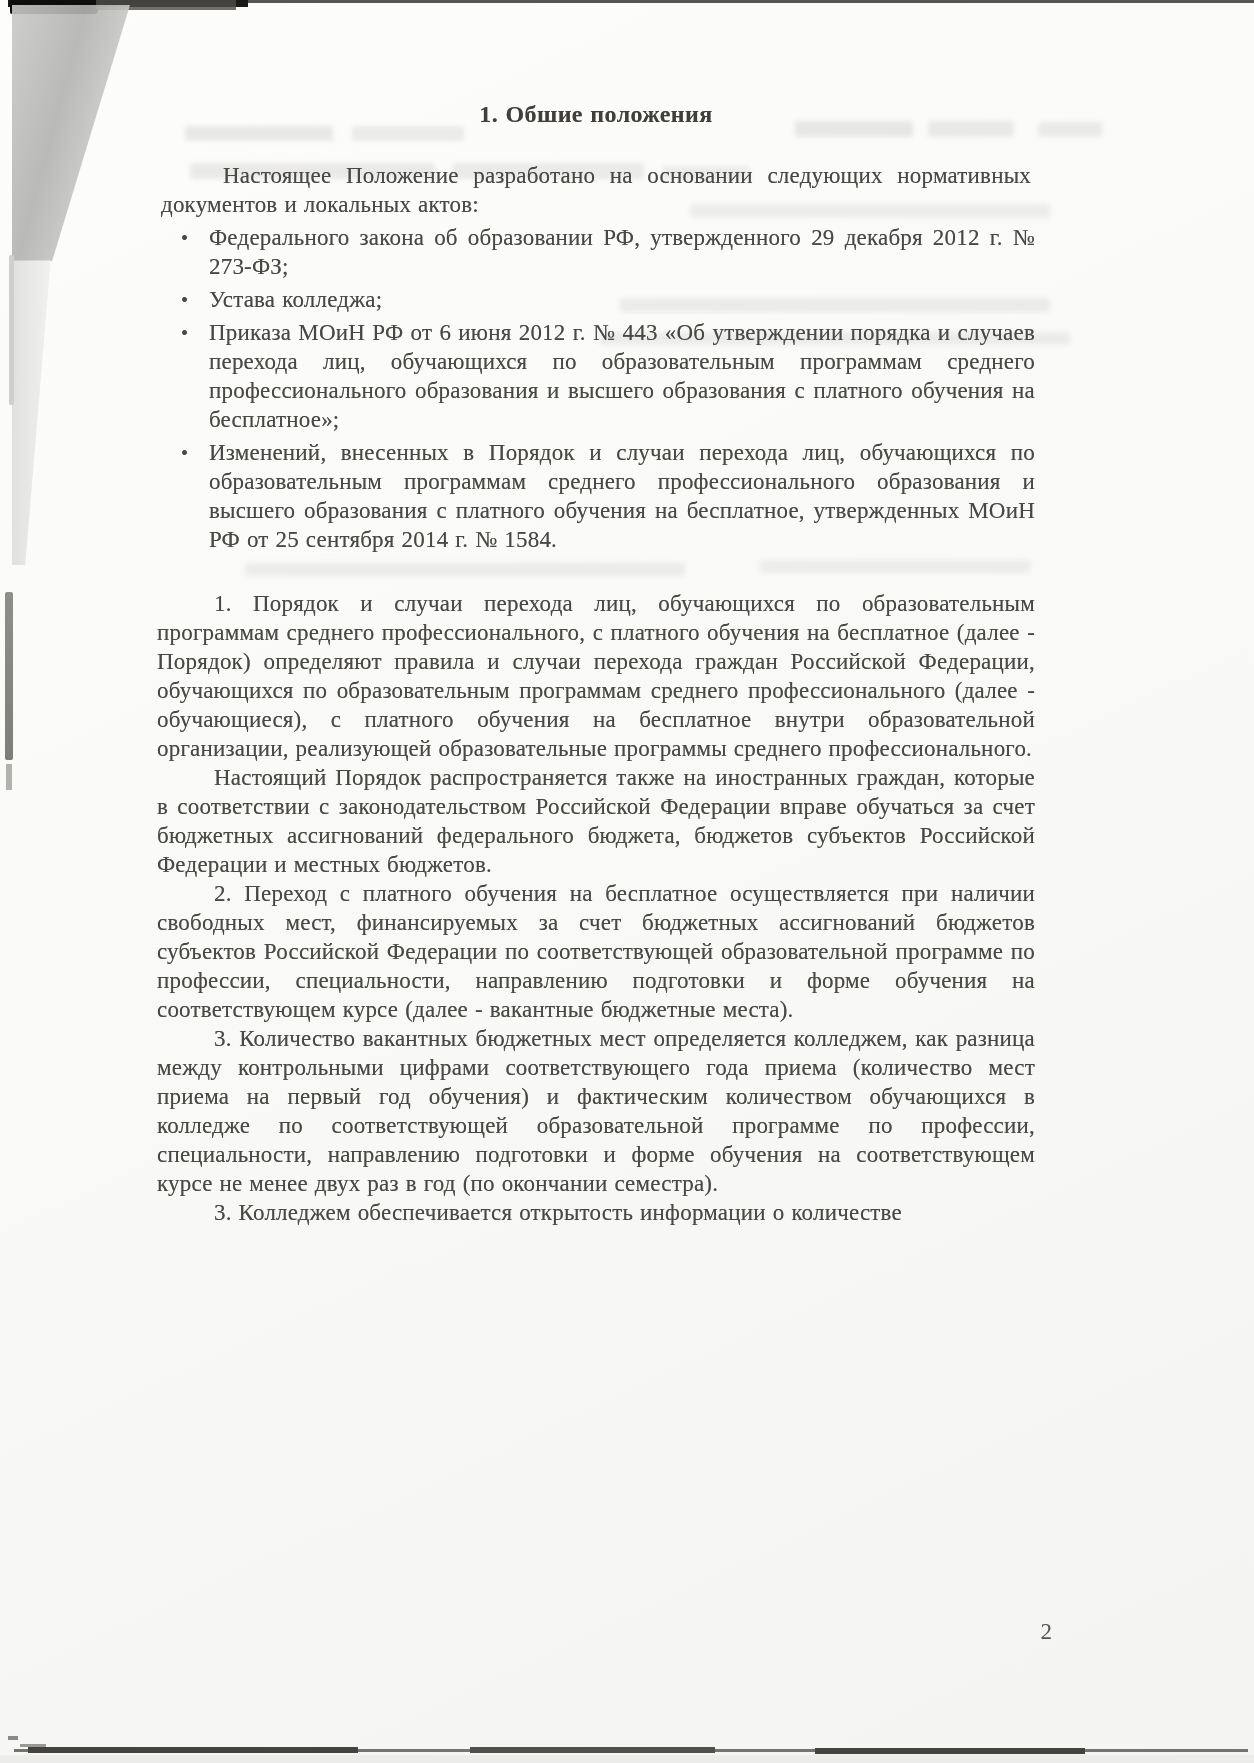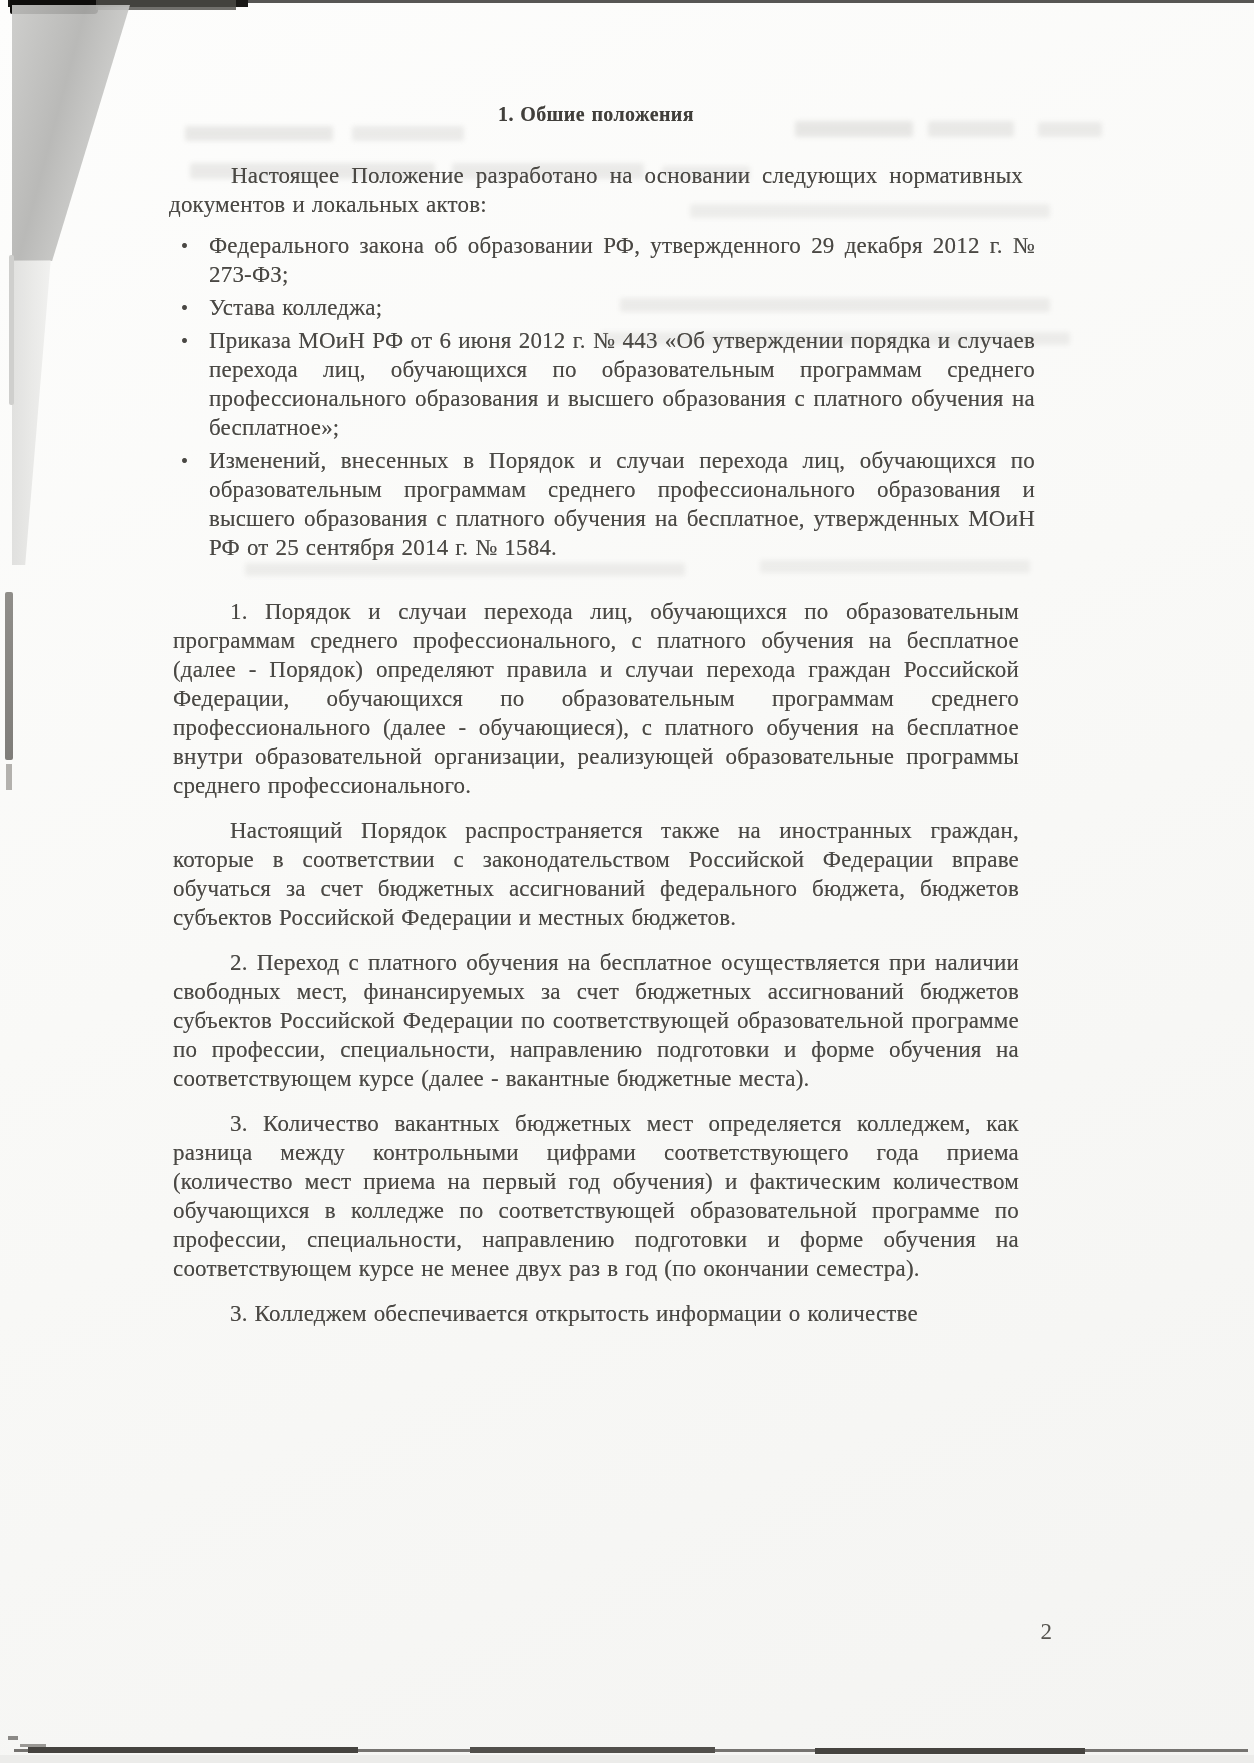--- a/index.html
+++ b/index.html
@@ -10,31 +10,31 @@
   }
   .a{position:absolute;}
   .ghost{position:absolute;background:#76746f;filter:blur(2.5px);border-radius:2px;}
   .content{
     position:absolute;left:157px;top:100px;width:878px;
     font-size:23px;line-height:29px;color:#4a4844;
     text-align:justify;letter-spacing:0.2px;word-spacing:1px;
     text-shadow:0 0 0.5px rgba(74,72,68,0.55);
   }
   .content h1{
-    font-size:20px;line-height:29px;font-weight:bold;text-align:center;
+    font-size:24px;line-height:29px;font-weight:bold;text-align:center;
     margin:0 0 32px 0;color:#413f3b;letter-spacing:0.4px;
   }
-  .intro{margin:12px;text-indent:62px;font-family:Liberation Serif, serif;}
+  .intro{margin:4px;text-indent:62px;font-family:Liberation Serif, serif;}
   ul.basis{list-style:none;margin:3px 0 0 0;padding:0 0 0 52px;}
   ul.basis li{position:relative;margin:0 0 4px 0;}
   ul.basis .dot{
     position:absolute;left:-28px;top:1px;font-size:20px;color:#4a4844;
   }
   .body-block{margin-top:35px;}
-  .body-block p{margin:16px;text-indent:57px;}
+  .body-block p{margin:0;text-indent:57px;}
   .page-number{
     position:absolute;left:1012px;top:1619px;width:40px;text-align:right;
     font-size:23px;color:#56544f;font-family:"Liberation Serif",serif;
   }
 </style>
 </head>
 <body>
 
 <div class="scan">
 

